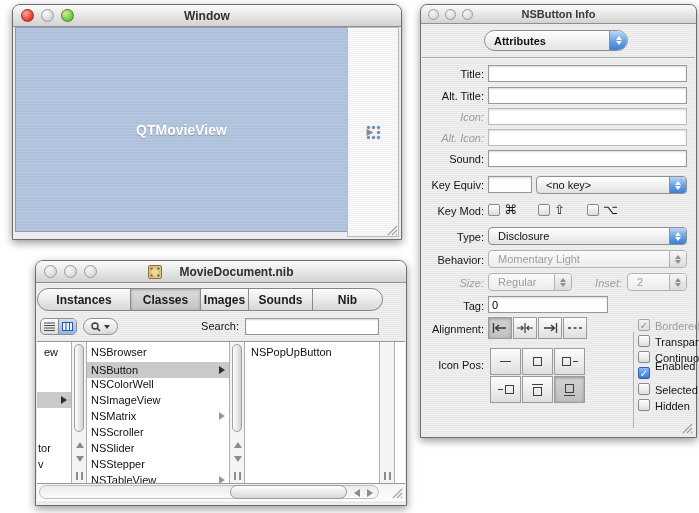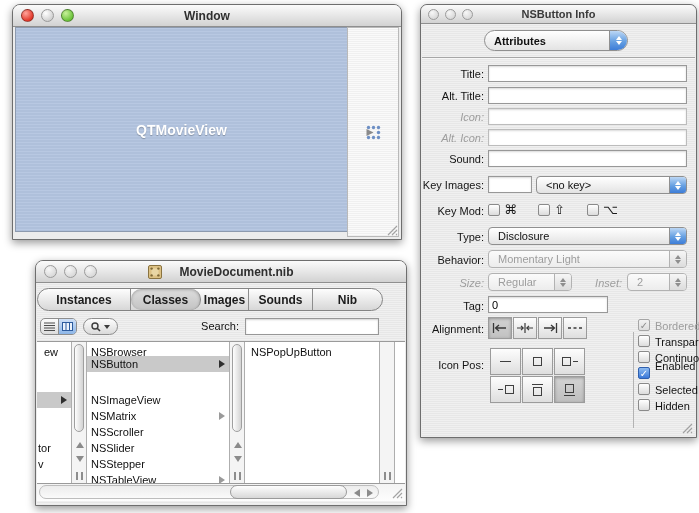--- a/index.html
+++ b/index.html
@@ -38,21 +38,21 @@
 
   
   #win2 { left:35px; top:260px; width:372px; height:246px; }
   #win2 .body { position:absolute; left:1px; right:1px; top:22px; bottom:1px; }
   .tabcapsule { position:absolute; left:0; top:5px; width:346px; height:23px;
     display:flex; border:1px solid #848484; border-radius:12px;
     background:linear-gradient(180deg,#fdfdfd,#d7d7d7); overflow:hidden; }
   .tabseg { border-right:1px solid #8d8d8d; font-size:12px; font-weight:bold; color:#1c1c1c;
     display:flex; align-items:center; justify-content:center; }
   .tabseg:last-child { border-right:none; }
-  .tabseg.sel { background:linear-gradient(180deg,#dedede,#c3c3c3); box-shadow:inset 0 1px 3px rgba(0,0,0,.25);border-radius:10px; }
+  .tabseg.sel { background:linear-gradient(180deg,#dedede,#c3c3c3); box-shadow:inset 0 1px 3px rgba(0,0,0,.25); }
   .toolrow { position:absolute; left:0; right:0; top:33px; height:25px; }
   .segbtns { position:absolute; left:3px; top:2px; width:37px; height:17px; display:flex;
     border:1px solid #8d8d8d; border-radius:5px; overflow:hidden;
     background:linear-gradient(180deg,#fcfcfc,#dcdcdc); }
   .segbtns .seg { flex:1; display:flex; align-items:center; justify-content:center; }
   .segbtns .seg.sel { background:linear-gradient(180deg,#cfe0f6,#8db6e8); border-left:1px solid #8d8d8d; }
   .searchbtn { position:absolute; left:46px; top:2px; width:35px; height:17px;
     border:1px solid #8d8d8d; border-radius:9px; background:linear-gradient(180deg,#fdfdfd,#dadada);
     display:flex; align-items:center; justify-content:center; gap:3px; }
   .srchlbl { position:absolute; left:150px; top:4px; width:52px; text-align:right; font-size:11px; color:#111; }
@@ -233,21 +233,22 @@
       </div>
       <div class="scolstrip" style="left:34px">
         <div class="pill"></div>
         <span class="sarr up" style="top:100px"></span>
         <span class="sarr dn" style="top:114px"></span>
         <span class="knob"></span>
       </div>
 
       <div class="bcol" style="left:50px;width:142px">
         <div class="brow" style="top:2px"><span>NSBrowser</span></div>
-        <div class="brow sel" style="top:14px"><span>NSButton</span><span class="rowarr" style="top:4px"></span></div>
+        <div class="brow sel" style="top:20px"><span>NSButton</span><span class="rowarr" style="top:4px"></span></div>
+        <div class="brow" style="top:34px"><span>NSColorWell</span></div>
         <div class="brow" style="top:50px"><span>NSImageView</span></div>
         <div class="brow" style="top:66px"><span>NSMatrix</span><span class="rowarr lt" style="top:4px"></span></div>
         <div class="brow" style="top:82px"><span>NSScroller</span></div>
         <div class="brow" style="top:98px"><span>NSSlider</span></div>
         <div class="brow" style="top:114px"><span>NSStepper</span></div>
         <div class="brow" style="top:130px"><span>NSTableView</span><span class="rowarr lt" style="top:4px"></span></div>
       </div>
       <div class="scolstrip" style="left:192px">
         <div class="pill"></div>
         <span class="sarr up" style="top:100px"></span>
@@ -299,21 +300,21 @@
     <input class="tfield" style="left: 66px; top: 41px; width: 199px;" type="text" value="">
     <span class="lbl" style="top:66px">Alt. Title:</span>
     <input class="tfield" style="left: 66px; top: 63px; width: 199px;" type="text" value="">
     <span class="lbl dim" style="top:87px">Icon:</span>
     <input class="tfield" style="left: 66px; top: 84px; width: 199px; border-color: rgb(188, 188, 188);" type="text" disabled="" value="">
     <span class="lbl dim" style="top:108px">Alt. Icon:</span>
     <input class="tfield" style="left: 66px; top: 105px; width: 199px; border-color: rgb(188, 188, 188);" type="text" disabled="" value="">
     <span class="lbl" style="top:129px">Sound:</span>
     <input class="tfield" style="left: 66px; top: 126px; width: 199px;" type="text" value="">
 
-    <span class="lbl" style="top:155px">Key Images:</span>
+    <span class="lbl" style="top:155px">Key Equiv:</span>
     <input class="tfield" style="left: 66px; top: 152px; width: 44px;" type="text" value="">
     <div class="popup" style="left:114px;top:152px;width:151px">
       <span class="ptxt">&lt;no key&gt;</span>
       <span class="stepper">
           <i class="su"></i>
           <i class="sd"></i>
         </span>
     </div>
 
     <span class="lbl" style="top:181px">Key Mod:</span>

